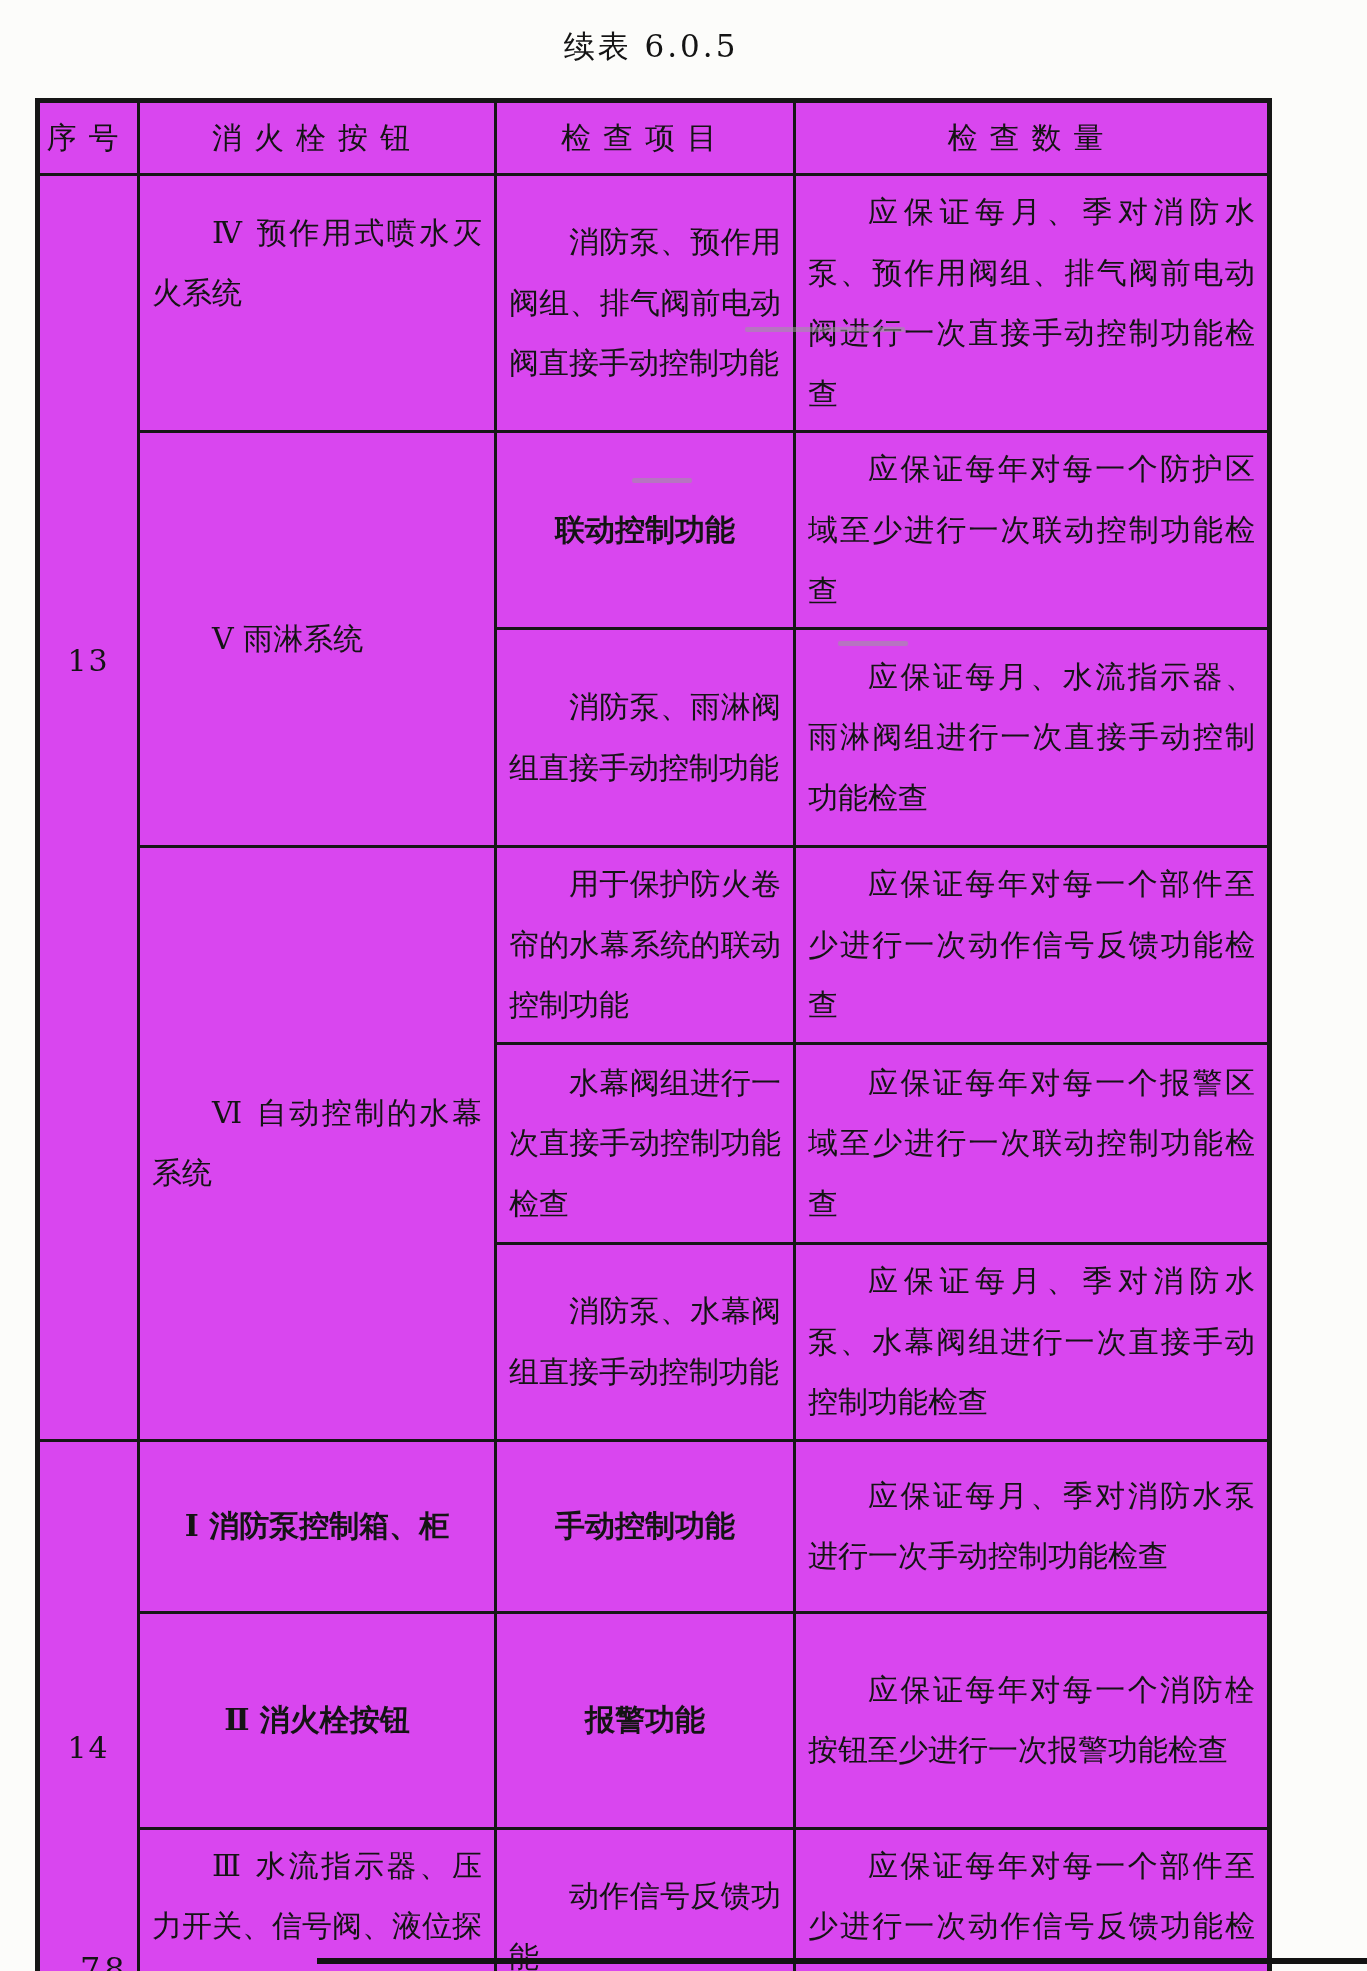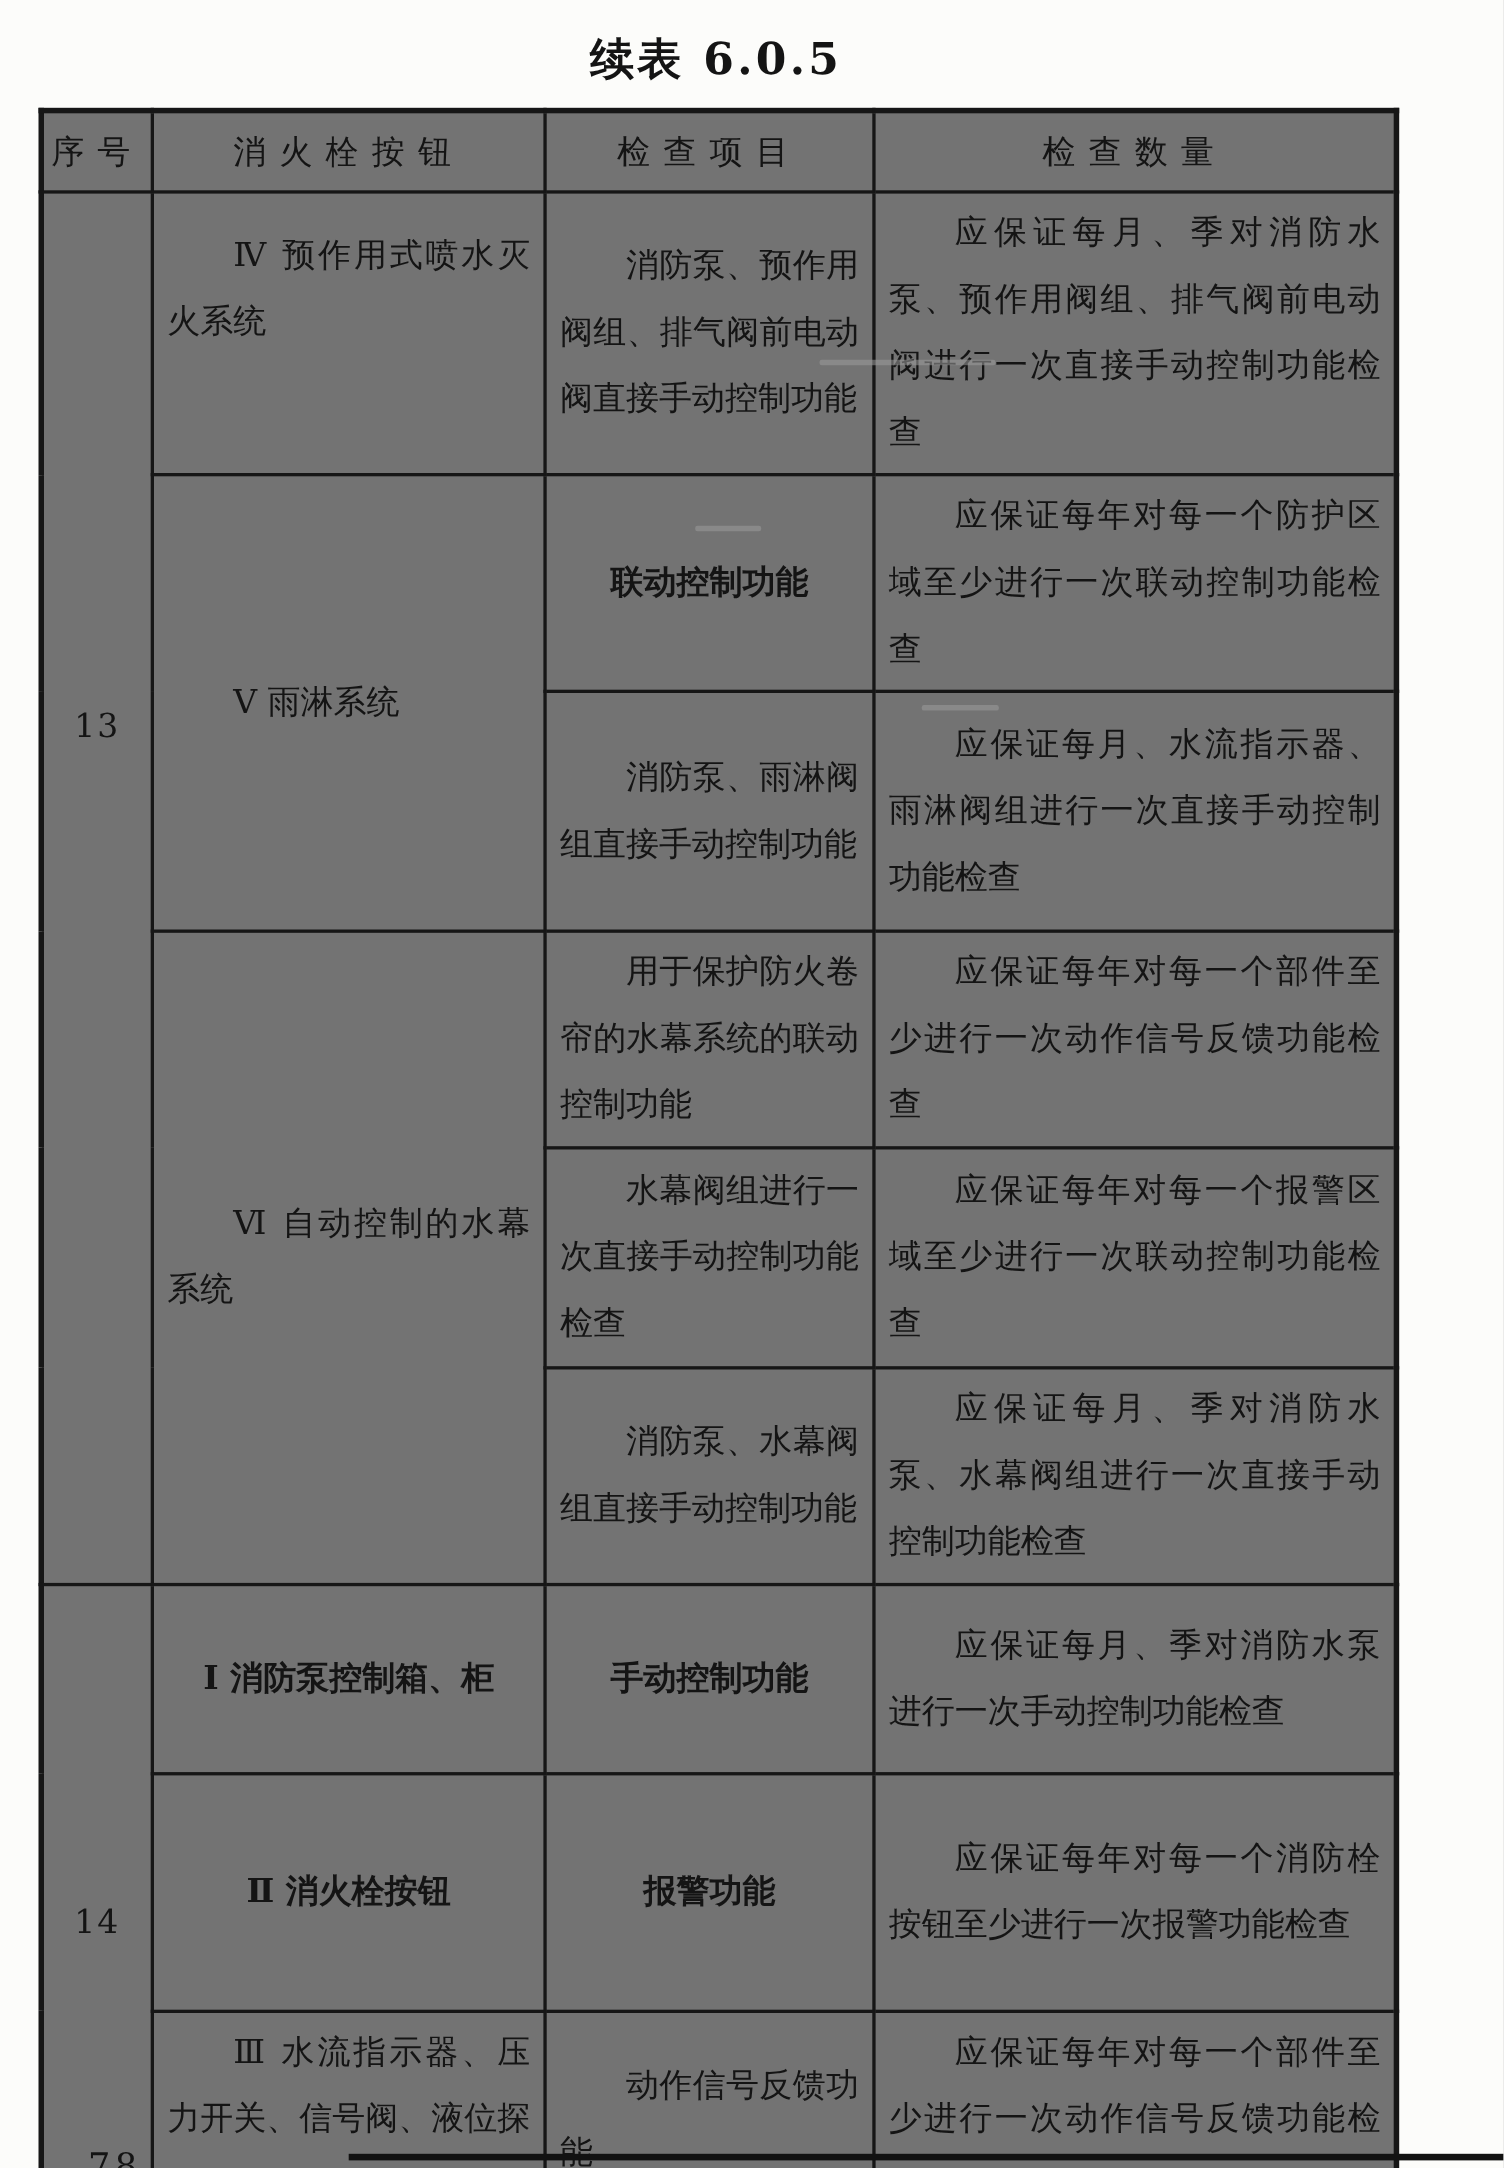--- a/index.html
+++ b/index.html
@@ -8,36 +8,36 @@
     width:1367px; height:1971px;
     margin:0 auto;
     background:#fcfcfa;
     overflow:hidden;
     font-family:"DejaVu Serif","Liberation Serif",serif;
     color:#141414;
   }
   .doc-title {
     position:absolute; top:26px; left:35px; width:1232px;
     text-align:center;
-    font-size:40px; font-weight:bold; letter-spacing:3px;
+    font-size:31px; font-weight:normal; letter-spacing:3px;
   }
   table.spec {
     position:absolute; left:35px; top:98px;
     width:1232px;
     border-collapse:collapse;
     table-layout:fixed;
     border:5px solid #161616;
   }
   table.spec th, table.spec td {
     border:3px solid #161616;
     vertical-align:middle;
     padding:0;
     font-size:30px;
     font-weight:normal;
-    background:#737373;
+    background:#d946ef;
   }
   th.hdr { text-align:center; letter-spacing:12px; height:70px; }
   .cell-text {
     margin:0; padding:6px 12px;
     line-height:2.02;
     text-align:justify;
   }
   .indent { text-indent:2em; }
   .center-text { text-align:center; text-indent:0;font-weight:bold; }
   td.serial { text-align:center; }

